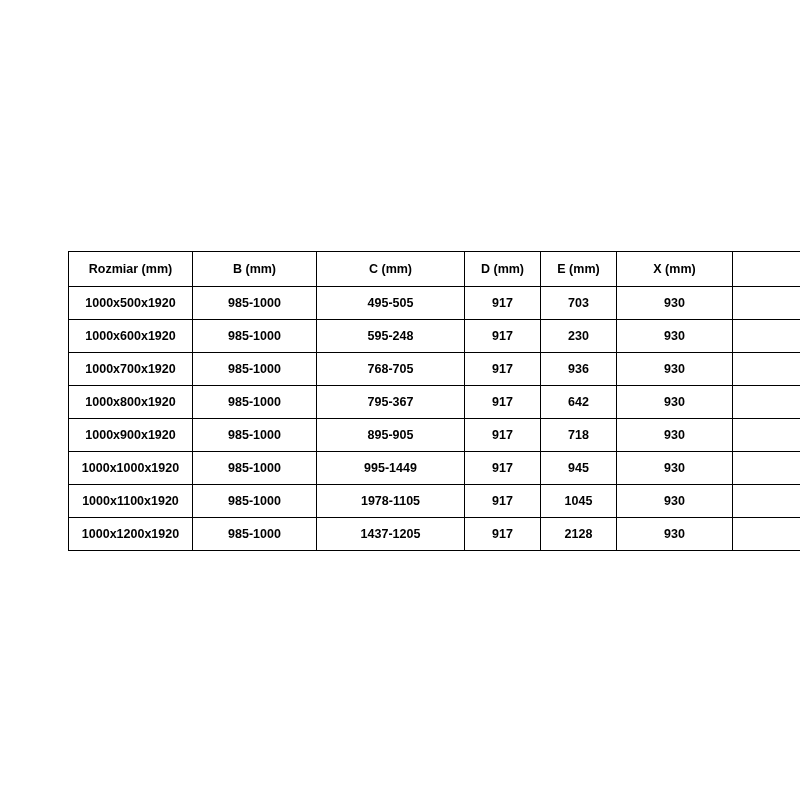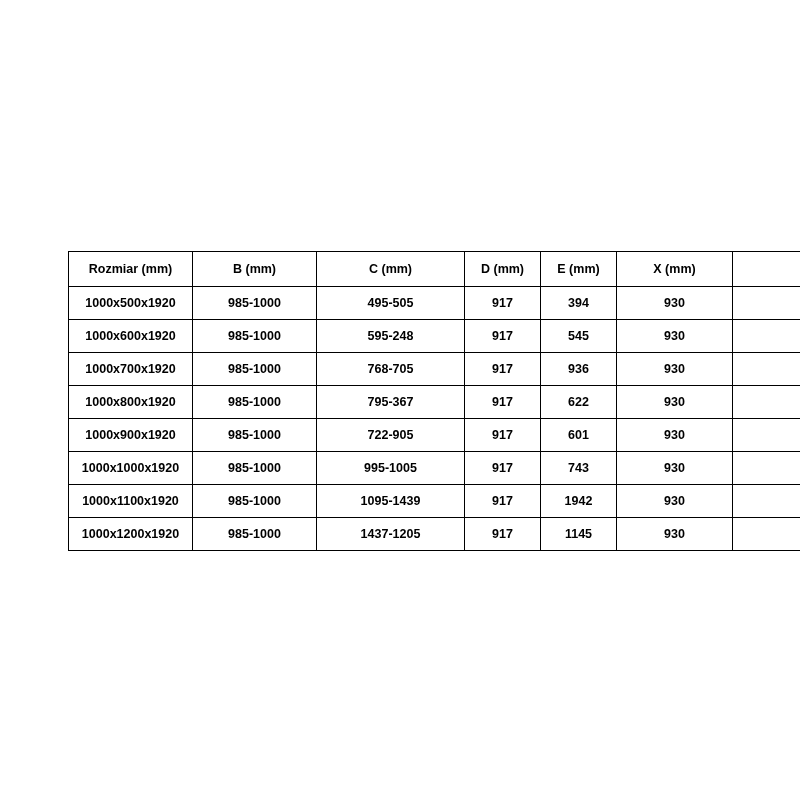--- a/index.html
+++ b/index.html
@@ -84,83 +84,83 @@
           <th>X (mm)</th>
           <th class="cut"></th>
         </tr>
       </thead>
       <tbody>
         <tr>
           <td>1000x500x1920</td>
           <td>985-1000</td>
           <td>495-505</td>
           <td>917</td>
-          <td>394</td>
+          <td>703</td>
           <td>930</td>
           <td class="cut"></td>
         </tr>
         <tr>
           <td>1000x600x1920</td>
           <td>985-1000</td>
           <td>595-248</td>
           <td>917</td>
-          <td>545</td>
+          <td>230</td>
           <td>930</td>
           <td class="cut"></td>
         </tr>
         <tr>
           <td>1000x700x1920</td>
           <td>985-1000</td>
           <td>768-705</td>
           <td>917</td>
           <td>936</td>
           <td>930</td>
           <td class="cut"></td>
         </tr>
         <tr>
           <td>1000x800x1920</td>
           <td>985-1000</td>
           <td>795-367</td>
           <td>917</td>
-          <td>622</td>
+          <td>642</td>
           <td>930</td>
           <td class="cut"></td>
         </tr>
         <tr>
           <td>1000x900x1920</td>
           <td>985-1000</td>
-          <td>722-905</td>
+          <td>895-905</td>
           <td>917</td>
-          <td>601</td>
+          <td>718</td>
           <td>930</td>
           <td class="cut"></td>
         </tr>
         <tr>
           <td>1000x1000x1920</td>
           <td>985-1000</td>
-          <td>995-1005</td>
+          <td>995-1449</td>
           <td>917</td>
-          <td>743</td>
+          <td>945</td>
           <td>930</td>
           <td class="cut"></td>
         </tr>
         <tr>
           <td>1000x1100x1920</td>
           <td>985-1000</td>
-          <td>1095-1439</td>
+          <td>1978-1105</td>
           <td>917</td>
-          <td>1942</td>
+          <td>1045</td>
           <td>930</td>
           <td class="cut"></td>
         </tr>
         <tr>
           <td>1000x1200x1920</td>
           <td>985-1000</td>
           <td>1437-1205</td>
           <td>917</td>
-          <td>1145</td>
+          <td>2128</td>
           <td>930</td>
           <td class="cut"></td>
         </tr>
       </tbody>
     </table>
   </div>
 </div>
 
 </body></html>

